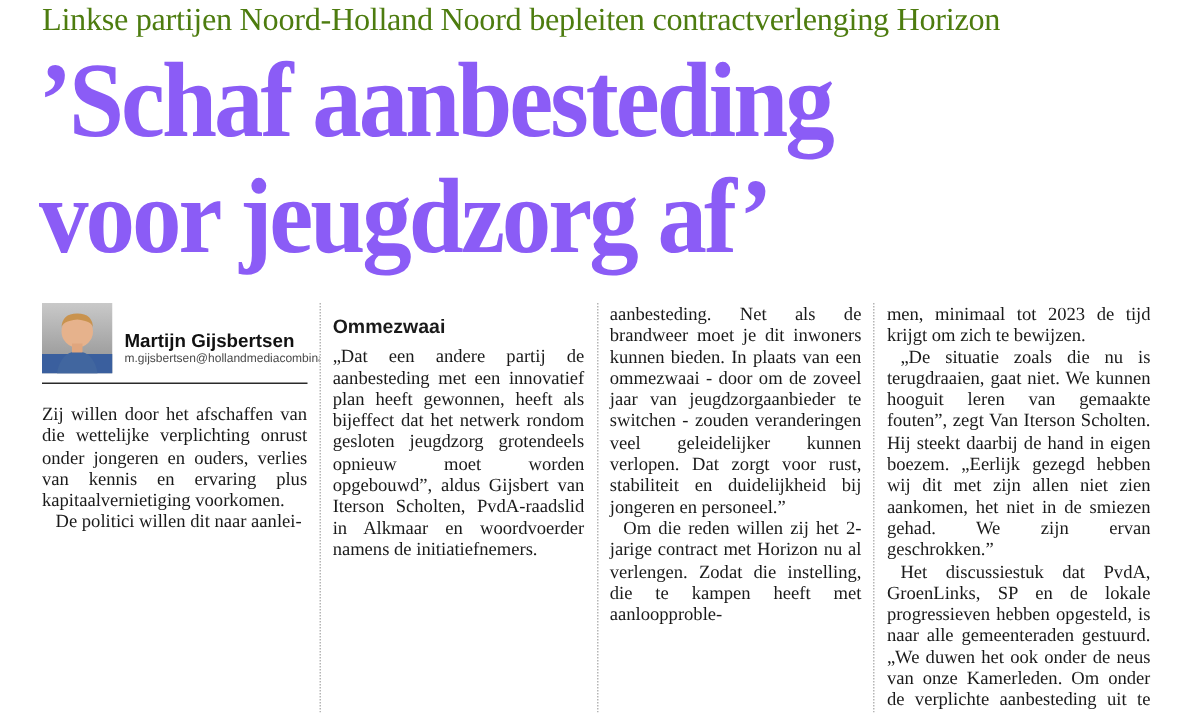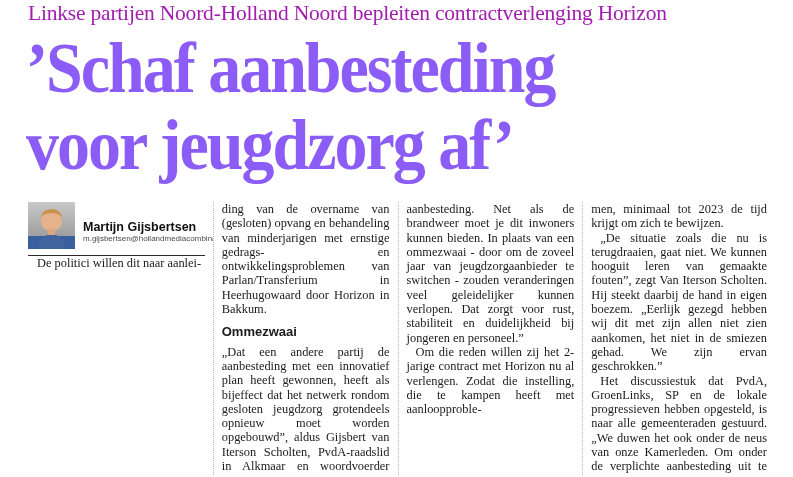--- a/index.html
+++ b/index.html
@@ -9,21 +9,21 @@
     background: #ffffff;
     color: #1a1a1a;
     font-family: "Liberation Serif", serif;
     overflow: hidden;
   }
   .kicker {
     position: absolute;
     left: 28px; top: 1px;
     font-size: 21.5px;
     letter-spacing: -0.2px;
-    color: #a21caf;
+    color: #4d7c0f;
     white-space: nowrap;
   }
   .headline {
     position: absolute;
     left: 26px; top: 26px;
     font-size: 66px;
     line-height: 77px;
     font-weight: 700;
     letter-spacing: -2px;
     color: #8b5cf6;
@@ -117,25 +117,25 @@
         <circle cx="23.5" cy="19" r="10.5" fill="#e6b28c"></circle>
         <path d="M13 17 Q13 7 23.5 7 Q34 7 34 17 Q34 12 23.5 11 Q13 12 13 17 Z" fill="#c9934e"></path>
         <rect x="20" y="27" width="7" height="6" fill="#e0a67e"></rect>
       </svg>
       <div class="byline-text">
         <div class="byline-name">Martijn Gijsbertsen</div>
         <div class="byline-email">m.gijsbertsen@hollandmediacombinatie.nl</div>
       </div>
     </div>
     <div class="byline-rule"></div>
+    <p class="p-gap">Zij willen door het afschaffen van die wettelijke verplichting onrust onder jongeren en ouders, verlies van kennis en ervaring plus kapitaalvernietiging voorkomen.</p>
     <p class="p-indent">De politici willen dit naar aanlei-</p>
   </div>
 
   <div class="col">
-    <p>ding van de overname van (gesloten) opvang en behandeling van minderjarigen met ernstige gedrags- en ontwikkelingsproblemen van Parlan/Transferium in Heerhugowaard door Horizon in Bakkum.</p>
     <p class="subhead">Ommezwaai</p>
     <p>„Dat een andere partij de aanbesteding met een innovatief plan heeft gewonnen, heeft als bijeffect dat het netwerk rondom gesloten jeugdzorg grotendeels opnieuw moet worden opgebouwd”, aldus Gijsbert van Iterson Scholten, PvdA-raadslid in Alkmaar en woordvoerder namens de initiatiefnemers.</p>
 
   </div>
 
   <div class="col">
     <p>aanbesteding. Net als de brandweer moet je dit inwoners kunnen bieden. In plaats van een ommezwaai - door om de zoveel jaar van jeugdzorgaanbieder te switchen - zouden veranderingen veel geleidelijker kunnen verlopen. Dat zorgt voor rust, stabiliteit en duidelijkheid bij jongeren en personeel.”</p>
     <p class="p-indent">Om die reden willen zij het 2-jarige contract met Horizon nu al verlengen. Zodat die instelling, die te kampen heeft met aanloopproble-</p>
   </div>
 

